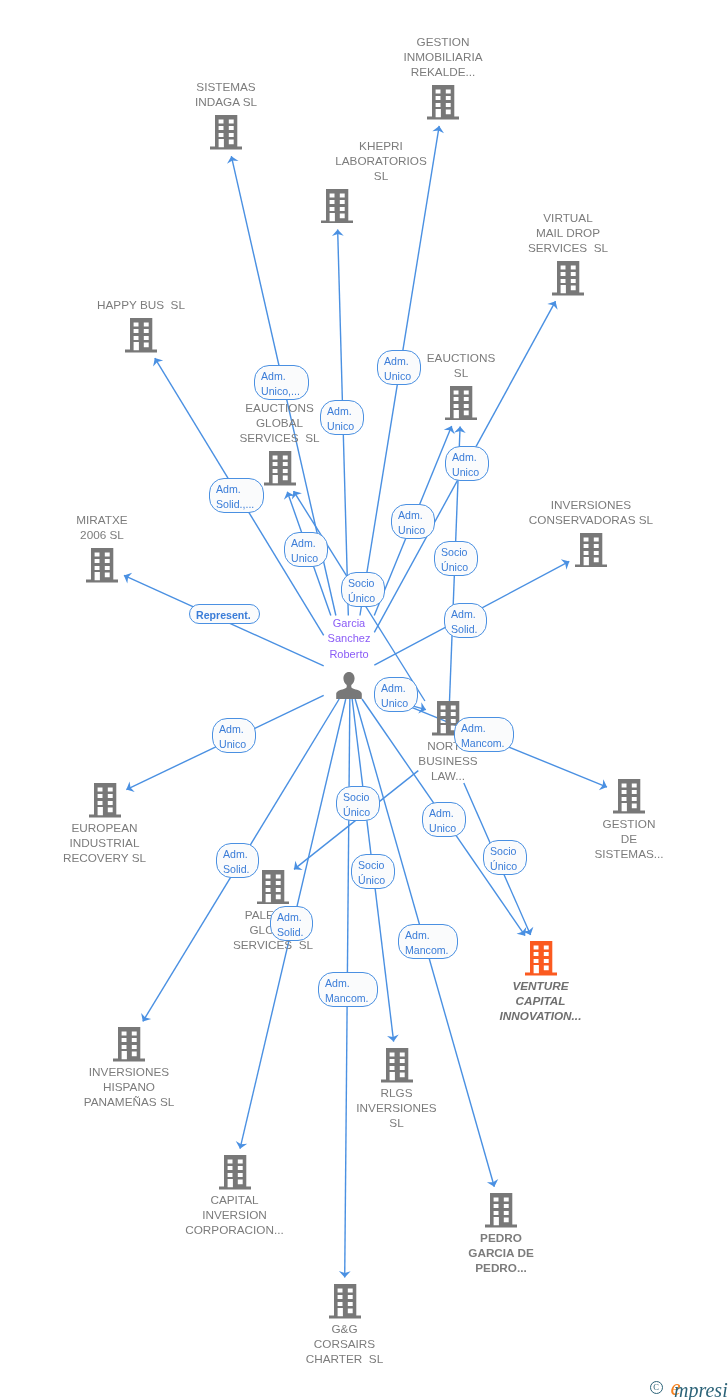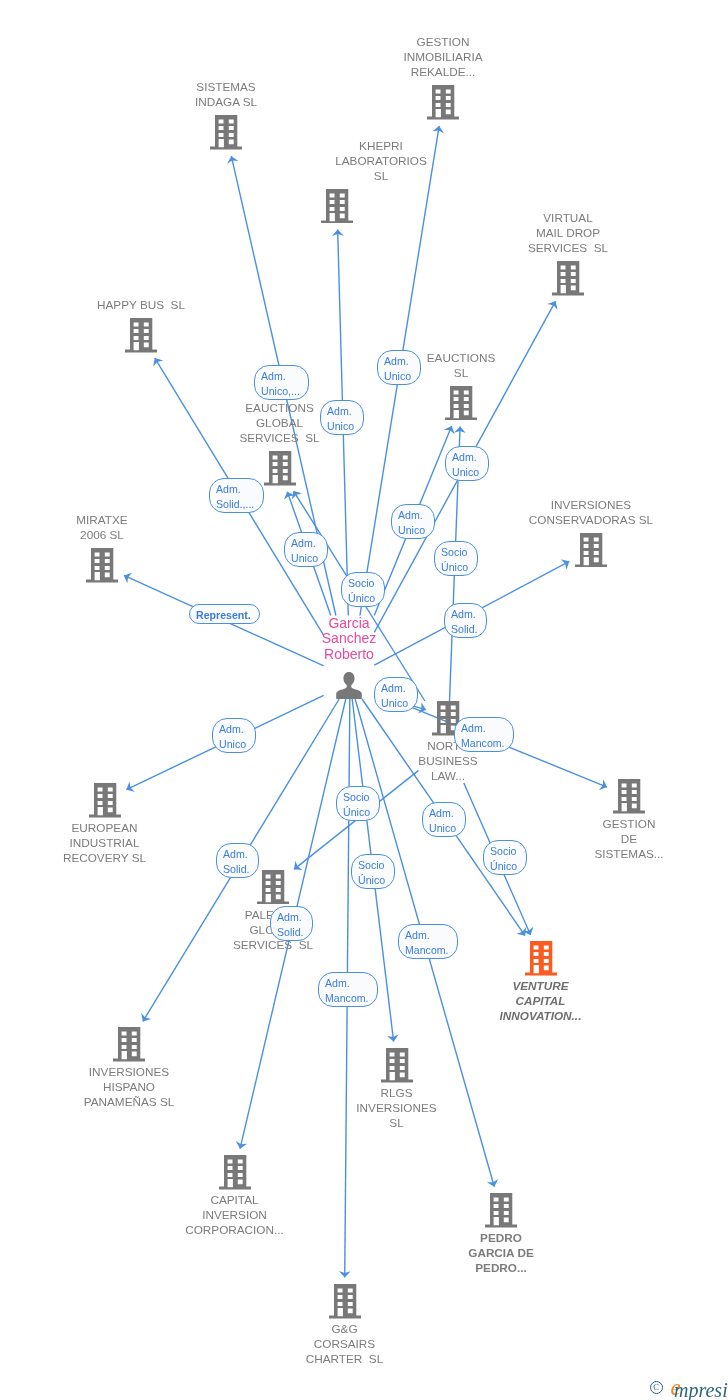--- a/index.html
+++ b/index.html
@@ -6,21 +6,21 @@
 html,body{margin:0;padding:0;background:#ffffff;}
 body{width:728px;height:1400px;position:relative;overflow:hidden;
   font-family:"Liberation Sans",sans-serif;}
 #graph{position:absolute;left:0;top:0;width:728px;height:1400px;background:#fff;}
 #edge-layer{position:absolute;left:0;top:0;}
 .node{position:absolute;width:0;height:0;}
 .node-icon{position:absolute;left:0;top:0;transform:translateX(-50%);line-height:0;}
 .node-label{position:absolute;left:0;transform:translateX(-50%);
   text-align:center;font-size:11.75px;line-height:15px;color:#7c7c7c;
   white-space:pre;}
-.node.person .node-label{font-size:14px;line-height:15.5px;color:#ec4899;}
+.node.person .node-label{font-size:11px;line-height:15.5px;color:#8b5cf6;}
 .node.company_hl .node-label{font-weight:bold;color:#6f6f6f;font-style:italic;}
 .ebox{position:absolute;border:1.2px solid #4a90e2;border-radius:15px;
   background:#fafbfc;box-sizing:border-box;font-size:10.6px;line-height:15px;
   color:#3b7dd8;text-align:left;white-space:pre;padding:2.8px 8.5px 0px 6px;}
 .watermark{position:absolute;left:650px;top:1379px;line-height:1;white-space:nowrap;height:20px;}
 .wm-c{position:absolute;left:0;top:1.8px;width:13px;height:13px;border:1.4px solid #2c6378;
   border-radius:50%;box-sizing:border-box;}
 .wm-c i{position:absolute;left:0;top:0.3px;width:10.2px;height:10px;line-height:10px;text-align:center;
   font-style:normal;font-size:8.5px;color:#2c6378;font-family:"Liberation Serif",serif;}
 .wm-e{position:absolute;left:20.5px;top:-3.2px;font-family:"Liberation Serif",serif;font-style:italic;

